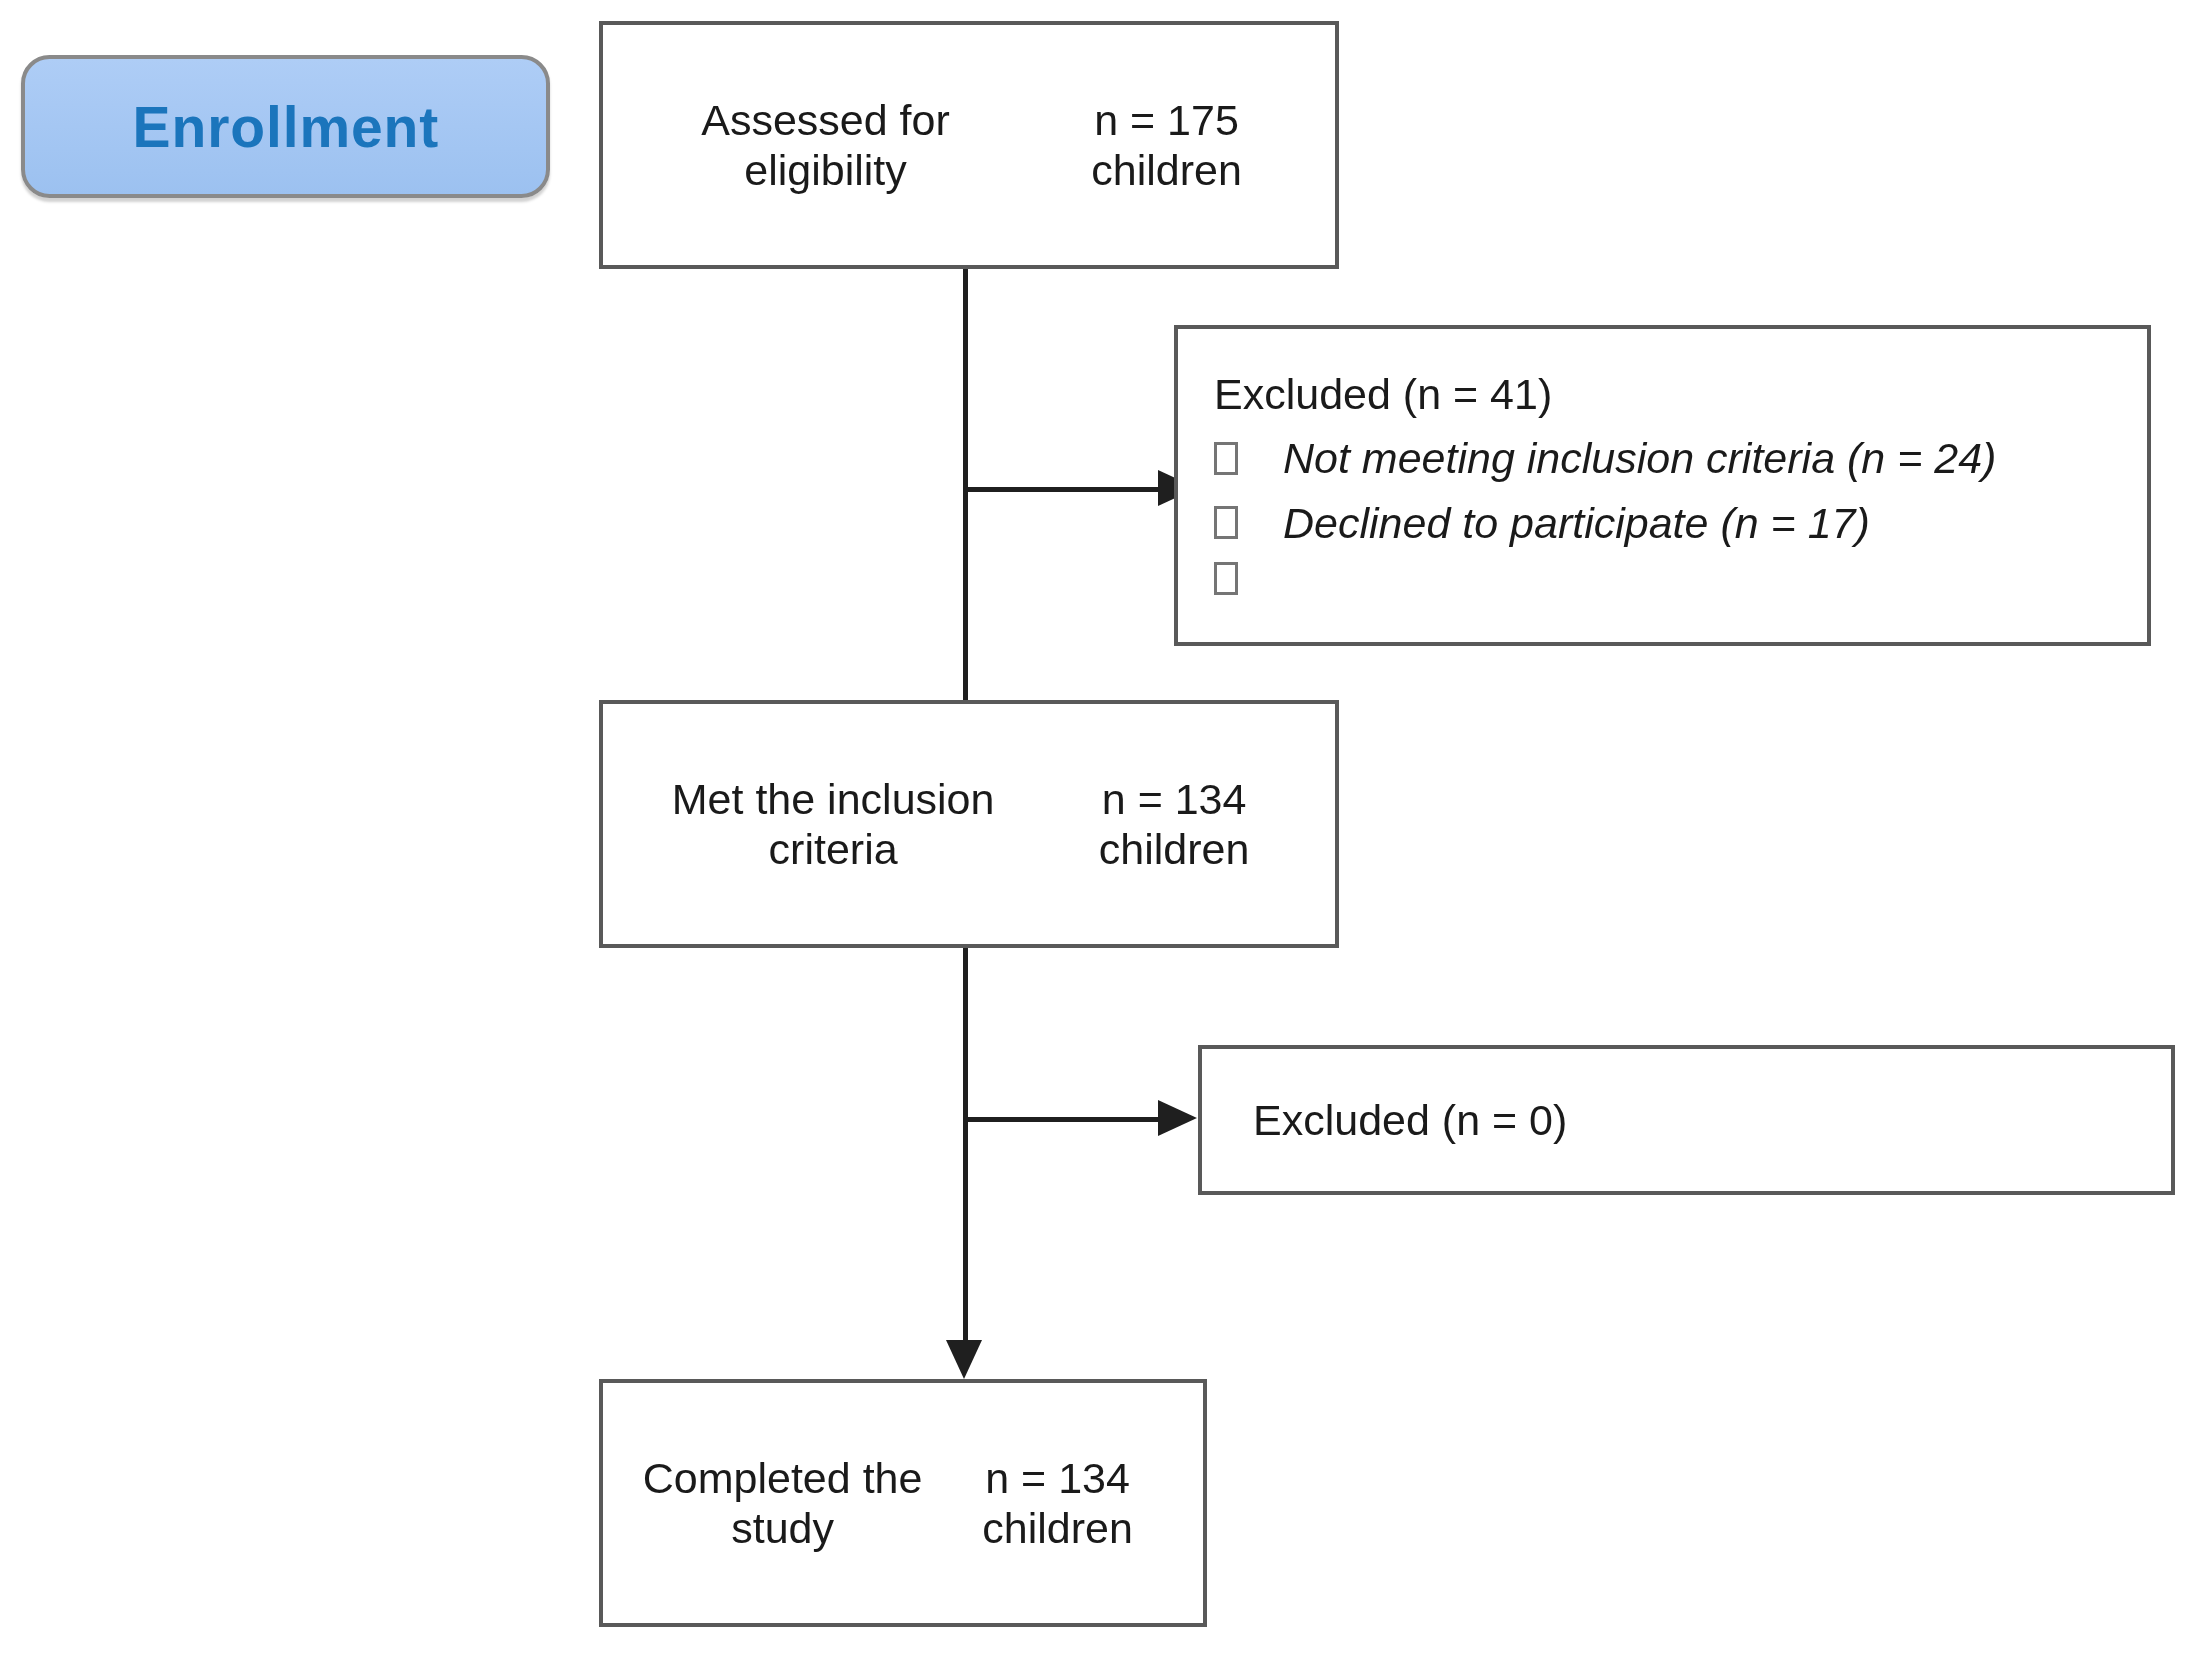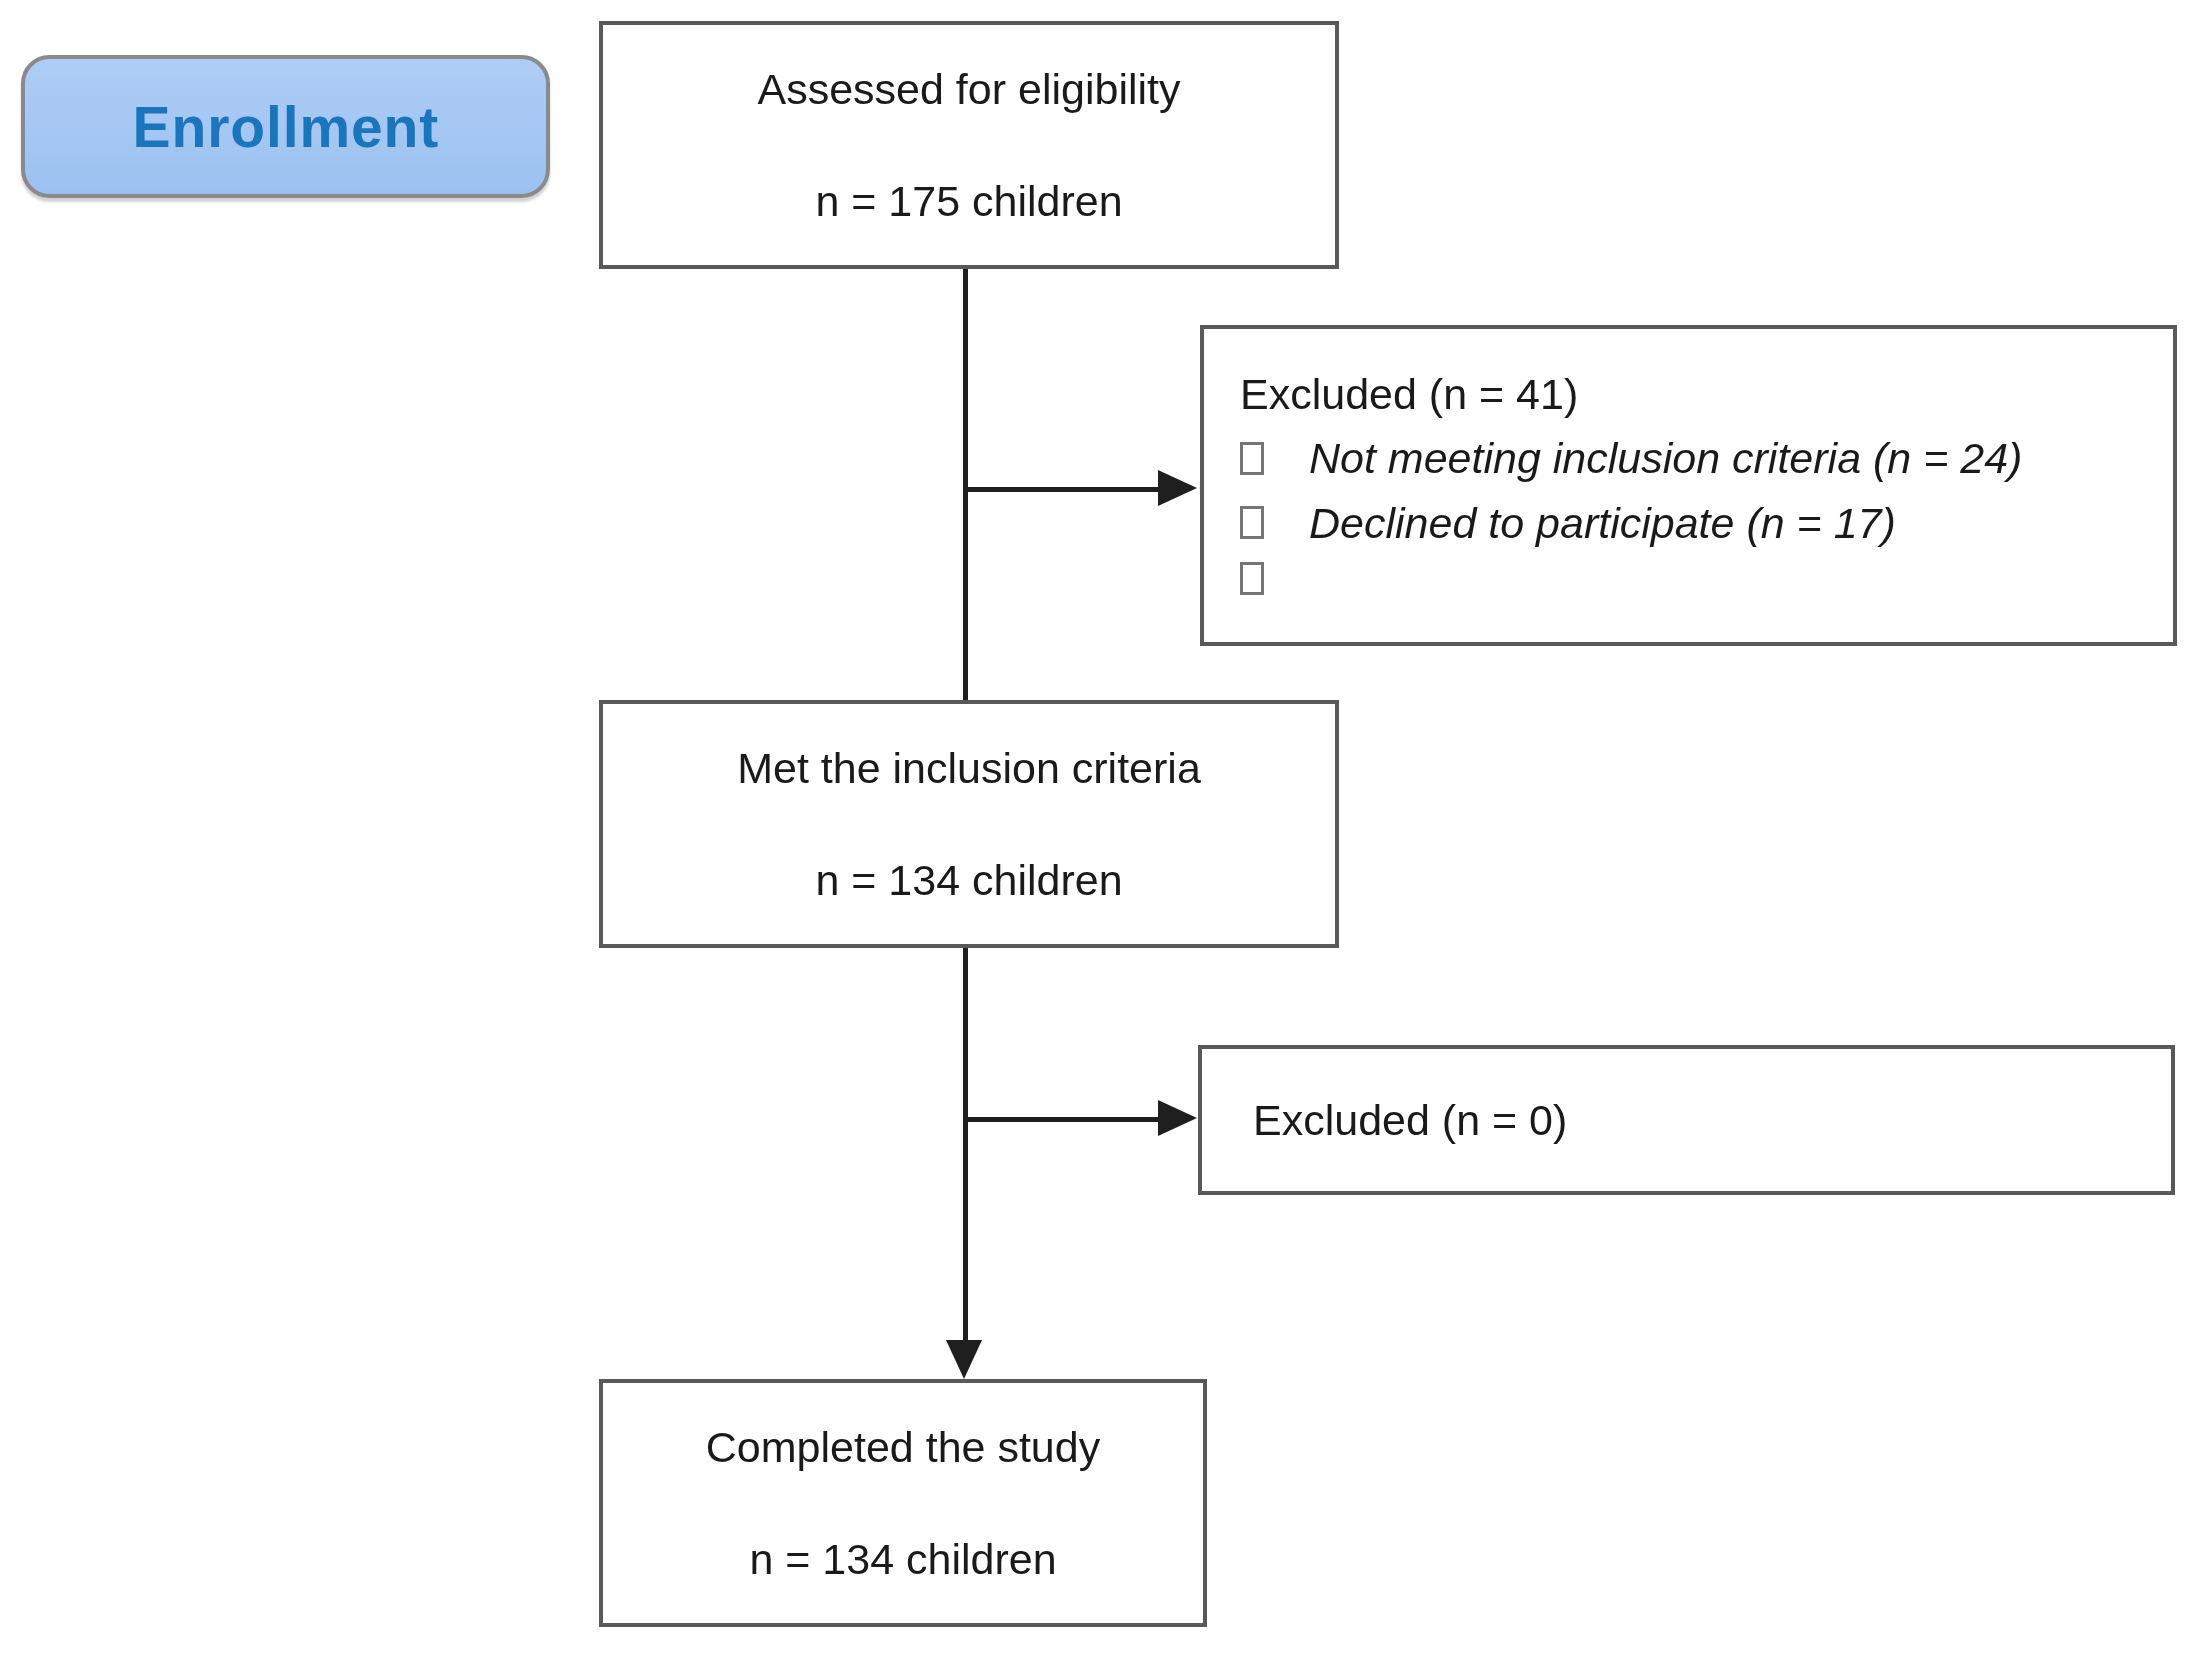--- a/index.html
+++ b/index.html
@@ -45,32 +45,32 @@
   .node {
     position: absolute;
     background: #ffffff;
     border: 4.5px solid #595959;
     box-sizing: border-box;
     font-size: 43px;
     line-height: 50px;
   }
   .node.center {
     display: flex;
-    flex-direction: column;
+    flex-direction: row;
     align-items: center;
-    justify-content: space-between;
+    justify-content: flex-start;
     text-align: center;
     padding: 39px 25px;
   }
   #box-assessed  { left: 599px;  top: 21.4px;   width: 740px;  height: 248px; }
   #box-met       { left: 599px;  top: 700px;  width: 740px;  height: 248px; }
   #box-completed { left: 599px;  top: 1379px; width: 608px;  height: 248px; }
 
   #box-excluded-top {
-    left: 1200px; top: 325px; width: 977px; height: 321px;
+    left: 1174px; top: 325px; width: 977px; height: 321px;
     padding: 40px 27px 0 36px;
   }
   #box-excluded-bottom {
     left: 1198px; top: 1045px; width: 977px; height: 150px;
     display: flex;
     align-items: center;
     padding-left: 51px;
   }
 
   .excl-item {

